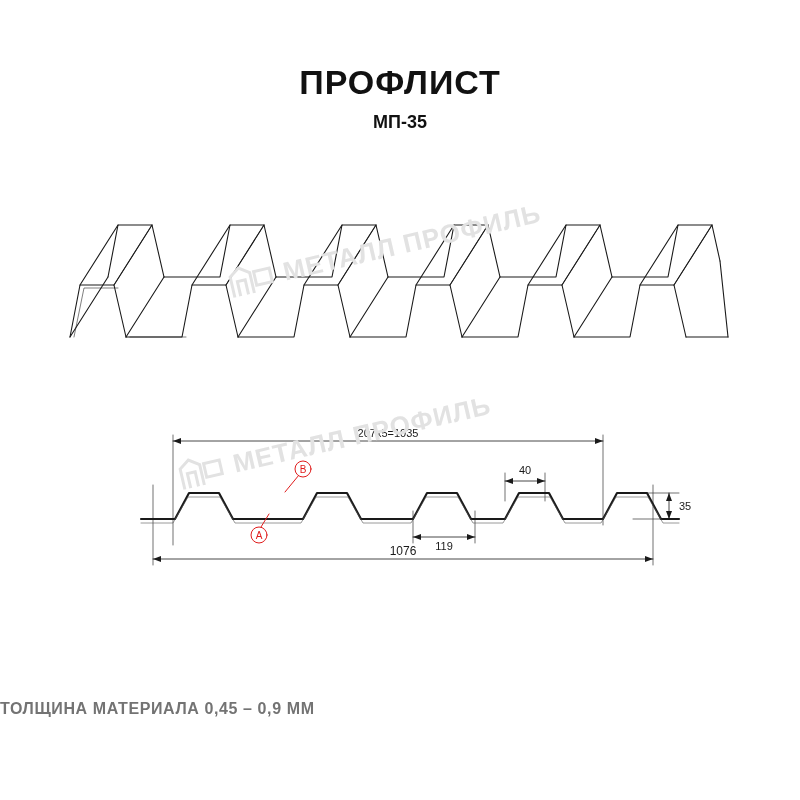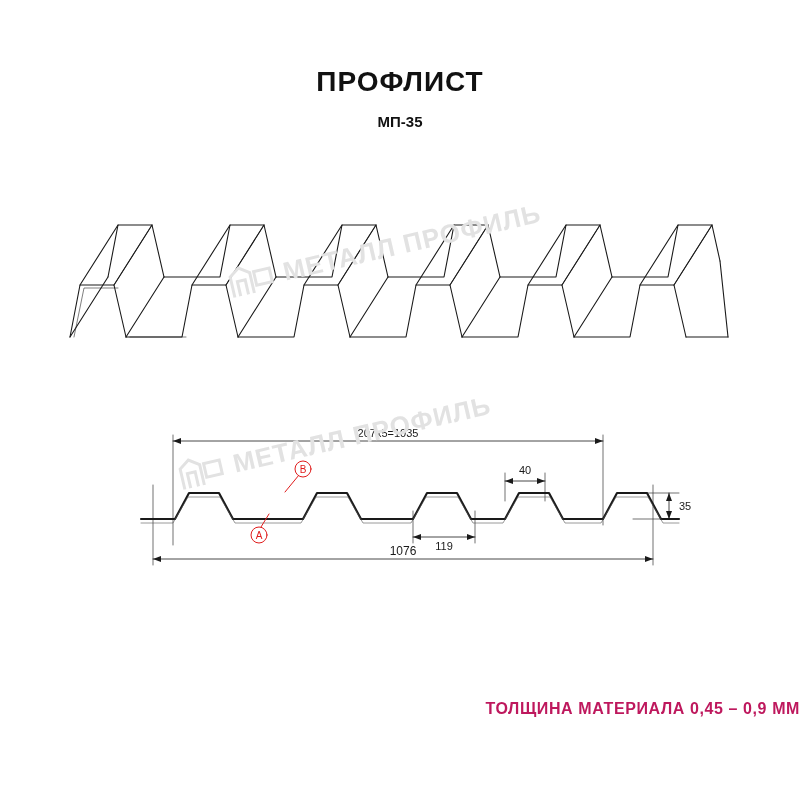--- a/index.html
+++ b/index.html
@@ -21,29 +21,29 @@
     height: 800px;
   }
   .title-block {
     position: absolute;
     left: 0;
     top: 62px;
     width: 800px;
     text-align: center;
   }
   .title {
-    font-size: 28px;
+    font-size: 34px;
     font-weight: bold;
     letter-spacing: 1px;
     color: #111111;
     line-height: 40px;
     text-align: center;
   }
   .subtitle {
-    font-size: 15px;
+    font-size: 18px;
     font-weight: bold;
     color: #111111;
     margin-top: 8px;
     line-height: 24px;
   }
   .iso-view {
     position: absolute;
     left: 60px;
     top: 185px;
     width: 680px;
@@ -54,25 +54,25 @@
     left: 113px;
     top: 415px;
     width: 580px;
     height: 180px;
   }
   .footer-note {
     position: absolute;
     left: 0;
     top: 700px;
     width: 800px;
-    text-align: right;
+    text-align: left;
     font-size: 16px;
     font-weight: bold;
     letter-spacing: 0.6px;
-    color: #be185d;
+    color: #737373;
   }
   .wm {
     position: absolute;
     pointer-events: none;
   }
   .wm-text {
     font-size: 26px;
     font-weight: bold;
     color: #e2e2e2;
     letter-spacing: 1px;

